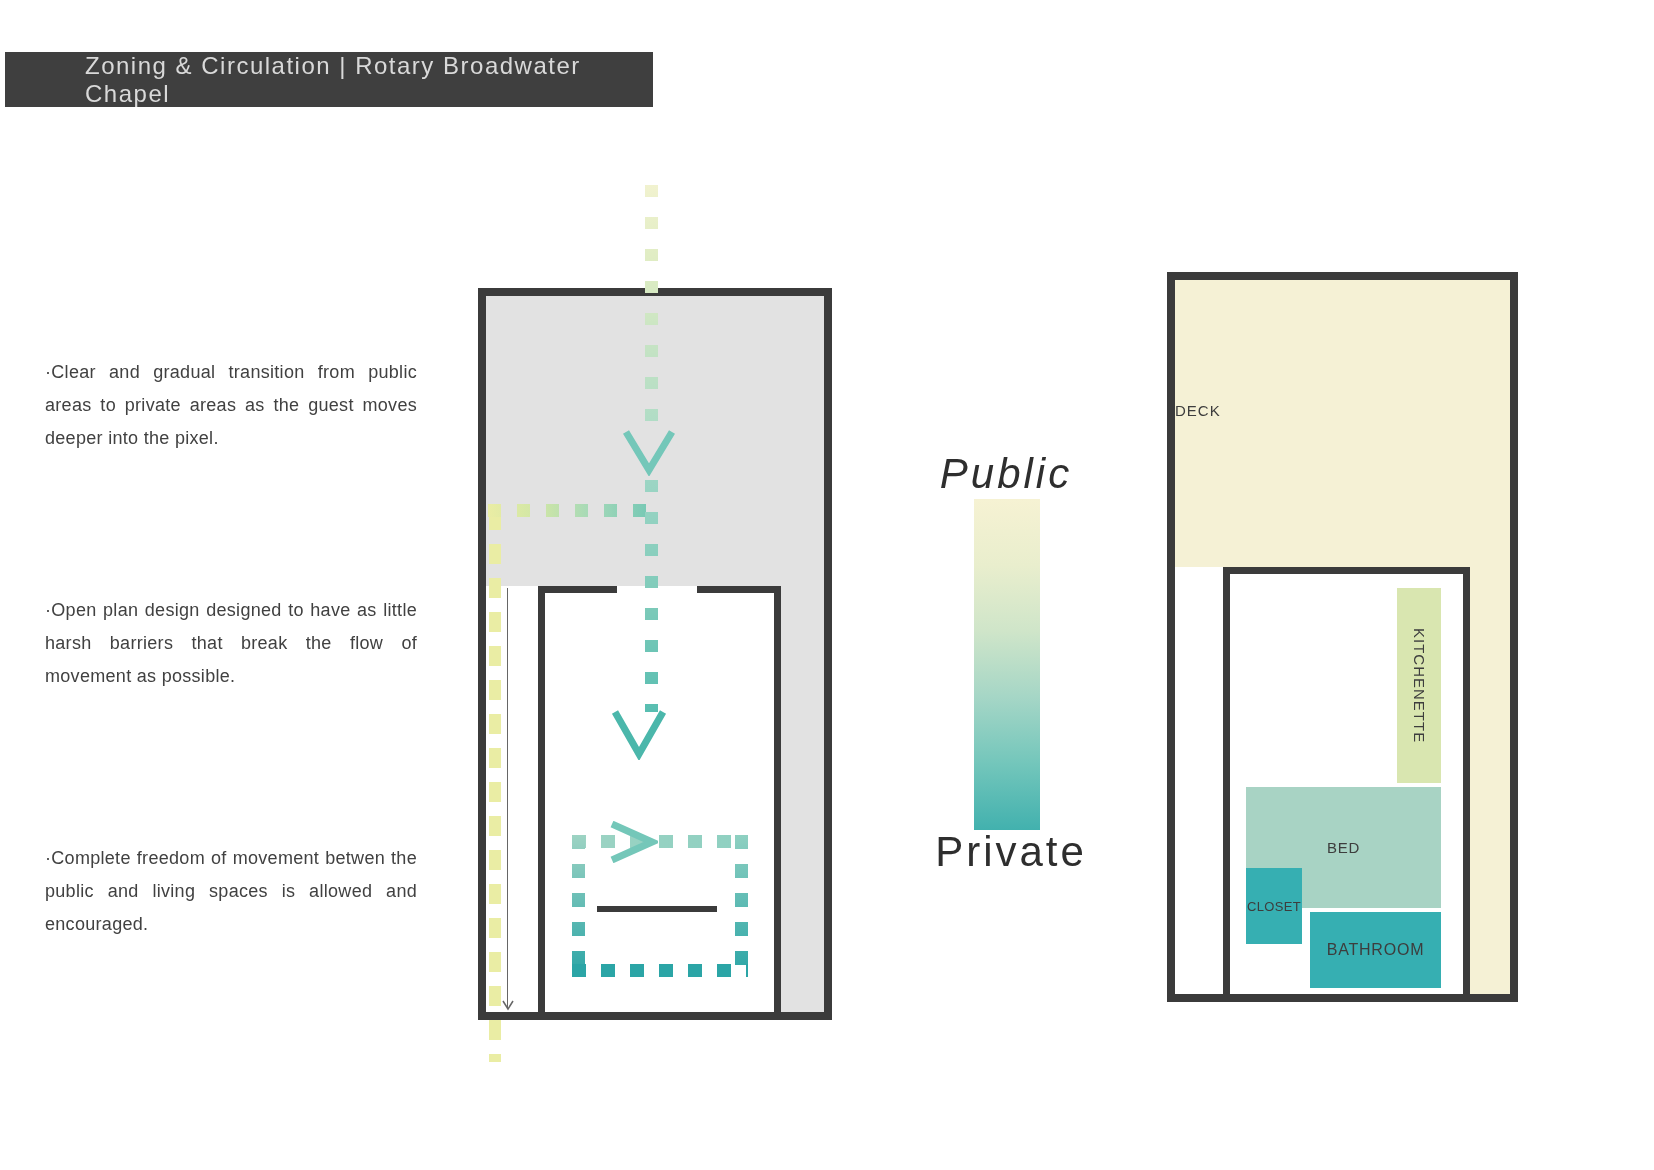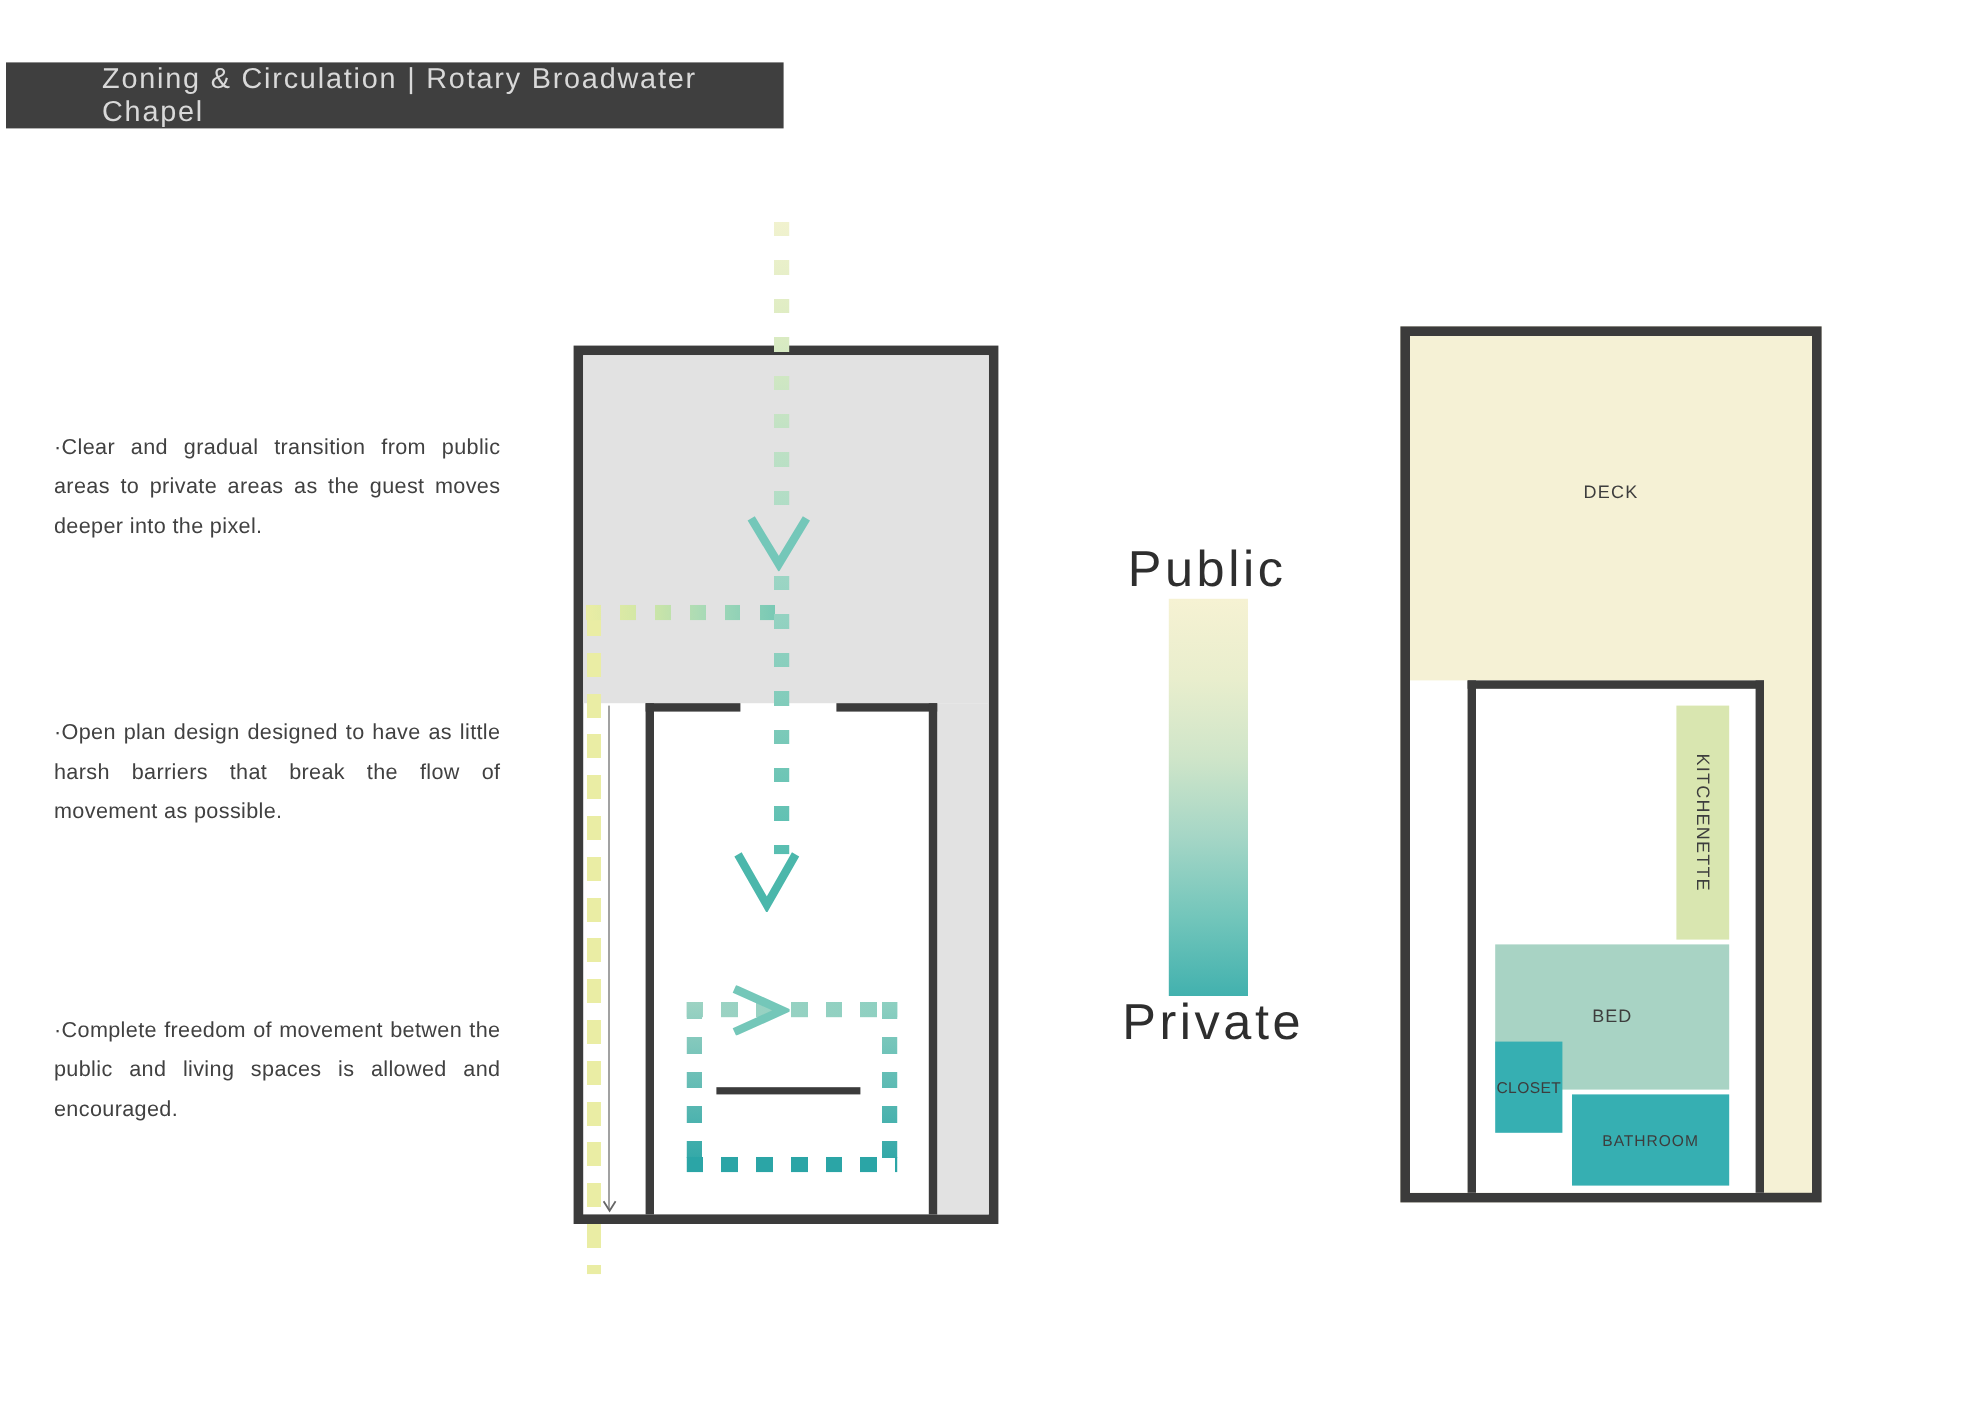--- a/index.html
+++ b/index.html
@@ -52,42 +52,42 @@
      background:linear-gradient(to right,var(--path_teal_light,#9dd3c3),#8ed0c1);}
   .loop-left{left:572px;top:835px;width:13px;height:142px;
      background:linear-gradient(to bottom,var(--path_teal_light,#9dd3c3),var(--path_teal_dark,#2ba5a6));}
   .loop-right{left:735px;top:835px;width:13px;height:142px;
      background:linear-gradient(to bottom,#8ed0c1,var(--path_teal_dark,#2ba5a6));}
   .loop-bottom{left:572px;top:964px;width:176px;height:13px;background:var(--path_teal_dark,#2ba5a6);}
   .arr{pointer-events:none;}
 
   
   .legend-public{left:906px;top:450px;width:200px;text-align:center;font-size:42px;font-weight:300;
-                 letter-spacing:3px;color:#2e2e2e;}
+                 letter-spacing:3px;color:#2e2e2e;font-style:italic;}
   .legend-private{left:906px;top:828px;width:210px;text-align:center;font-size:42px;font-weight:300;
                   letter-spacing:3px;color:#2e2e2e;}
   .legend-bar{left:974px;top:499px;width:66px;height:331px;
      background:linear-gradient(to bottom,var(--gradient_top,#f6f2d3) 0%,#e9eecd 20%,#cfe5c9 40%,#a5d6c6 60%,#73c6bb 80%,var(--gradient_bottom,#42b1ae) 100%);}
 
   
   .zplan-outer{left:1167px;top:272px;width:351px;height:730px;border:8px solid var(--wall,#3b3b3b);
                background:var(--cream,#f5f1d5);}
   .z-corridor{left:1175px;top:567px;width:48px;height:427px;background:#ffffff;}
   .unit-outer{left:1223px;top:567px;width:247px;height:427px;background:#ffffff;
               border-top:7px solid var(--wall,#3b3b3b);border-left:7px solid var(--wall,#3b3b3b);
               border-right:7px solid var(--wall,#3b3b3b);}
   .room{display:flex;align-items:center;justify-content:center;font-size:15px;letter-spacing:0.8px;
         color:#3d3d3d;}
   .room-lounge{left:1246px;top:588px;width:146px;height:189px;background:var(--room_green,#d9e6b0);}
   .room-kitchenette{left:1397px;top:588px;width:44px;height:195px;background:var(--room_green,#d9e6b0);}
   .room-kitchenette span{writing-mode:vertical-rl;letter-spacing:1px;}
   .room-bed{left:1246px;top:787px;width:195px;height:121px;background:var(--room_seafoam,#a8d3c4);}
   .room-closet{left:1246px;top:868px;width:56px;height:76px;background:var(--room_teal,#36afb2);font-size:13px;letter-spacing:0.3px;}
-  .room-bathroom{left:1310px;top:912px;width:131px;height:76px;background:var(--room_teal,#36afb2);font-size:13px;}
-  .deck-label{left:1175px;top:402px;width:335px;text-align:center;font-size:15px;letter-spacing:1px;color:#3d3d3d;}
+  .room-bathroom{left:1310px;top:912px;width:131px;height:76px;background:var(--room_teal,#36afb2);font-size:16px;}
+  .deck-label{left:1175px;top:402px;width:335px;text-align:left;font-size:15px;letter-spacing:1px;color:#3d3d3d;}
 </style>
 </head>
 <body>
 
 <div id="canvas">
 
   <div class="abs titlebar">
     <span>Zoning &amp; Circulation | Rotary Broadwater Chapel</span>
   </div>
 

